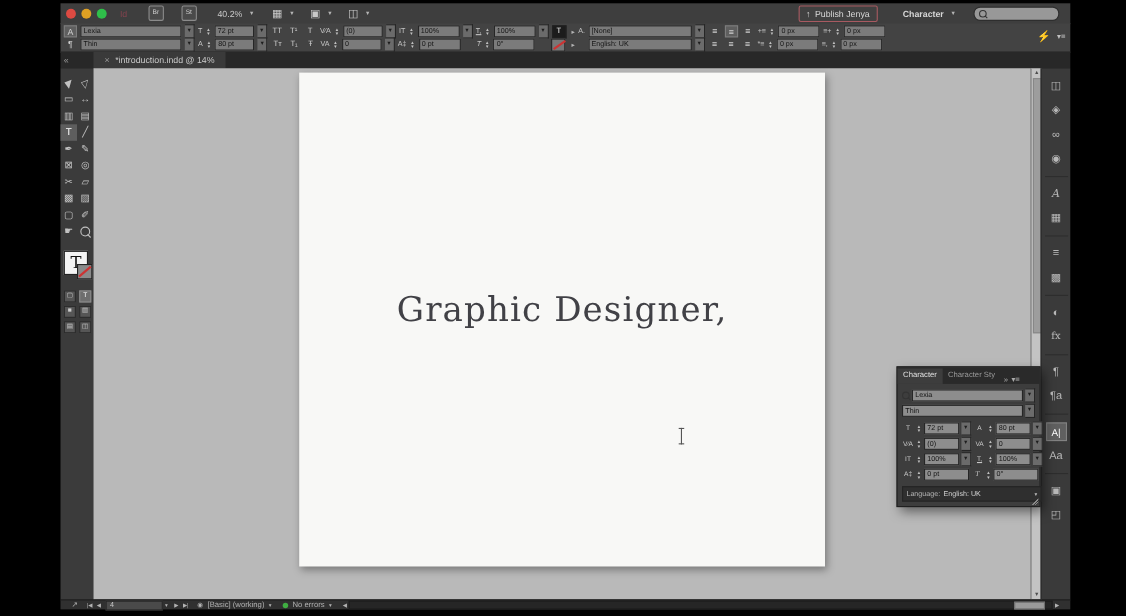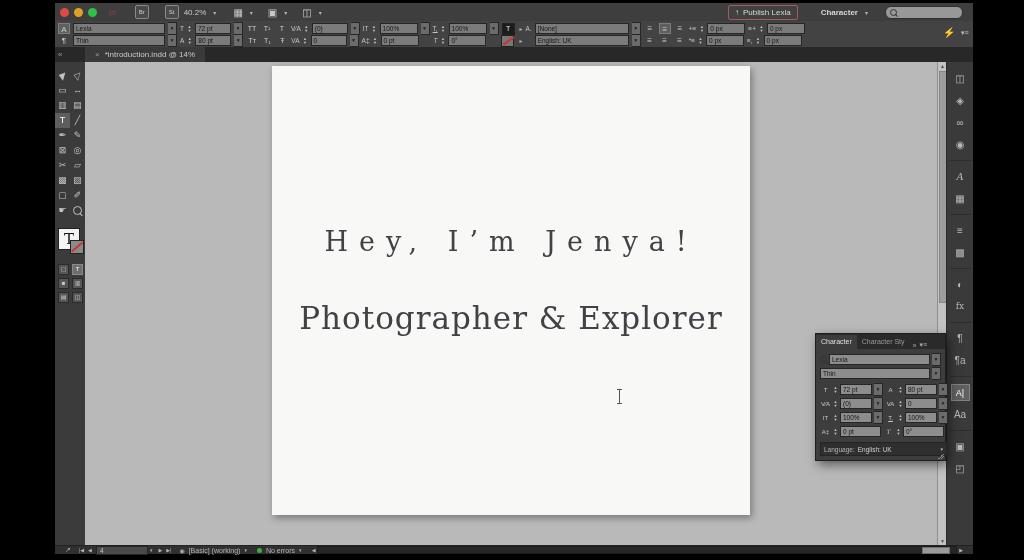--- a/index.html
+++ b/index.html
@@ -110,32 +110,32 @@
 <div id="stage" class="abs" style="left:0;top:0;width:1024px;height:560px;">
 
   <div id="appbar" class="abs">
     <div class="r" style="height:18px;padding-left:5px;gap:5px;">
       <span class="light" style="background:#dd4a42"></span>
       <span class="light" style="background:#dfa123"></span>
       <span class="light" style="background:#2fbf4a"></span>
       <span class="bartxt" style="color:#84434e;font-weight:normal;margin-left:7px">Id</span>
       <span class="sqbtn" style="margin-left:14px">Br</span>
       <span class="sqbtn" style="margin-left:11px">St</span>
-      <span class="bartxt" style="">40.2%</span>
+      <span class="bartxt" style="margin-left:14px">40.2%</span>
       <span class="ddar">▾</span>
       <span class="bartxt" style="margin-left:12px;font-size:10px">▦</span>
       <span class="ddar">▾</span>
       <span class="bartxt" style="margin-left:10px;font-size:10px">▣</span>
       <span class="ddar">▾</span>
       <span class="bartxt" style="margin-left:10px;font-size:10px">◫</span>
       <span class="ddar">▾</span>
       <div style="flex-grow:1"></div>
       <div id="publish">
         <span style="font-size:8px">↑</span>
-        <span>Publish Lexia</span>
+        <span>Publish Jenya</span>
       </div>
       <span class="bartxt" style="margin-left:18px;font-weight:bold;color:#d6d6d6">Character</span>
       <span class="ddar">▾</span>
       <div id="searchbox" style="margin-left:12px;margin-right:10px">
         <span class="mag"></span>
       </div>
     </div>
   </div>
 
   <div id="ctrlbar" class="abs">
@@ -264,22 +264,21 @@
       <span class="mbtn" style="color:#c55">⊘</span>
     </div>
     <div class="mrow" style="top:230px;">
       <span class="mbtn">▤</span>
       <span class="mbtn">◫</span>
     </div>
   </div>
 
   <div id="canvas" class="abs">
     <div id="page">
-      <div id="dl1" class="docline">Hey, I’m Jenya!</div>
-      <div id="dl3" class="docline">Photographer &amp; Explorer</div>
+      <div id="dl2" class="docline">Graphic Designer,</div>
       <div id="ibeam">
           <i></i>
         </div>
     </div>
   </div>
 
   <div id="vscroll" class="abs">
     <span class="scar" style="top:0">▲</span>
     <div id="vthumb"></div>
     <span class="scar" style="bottom:0">▼</span>

